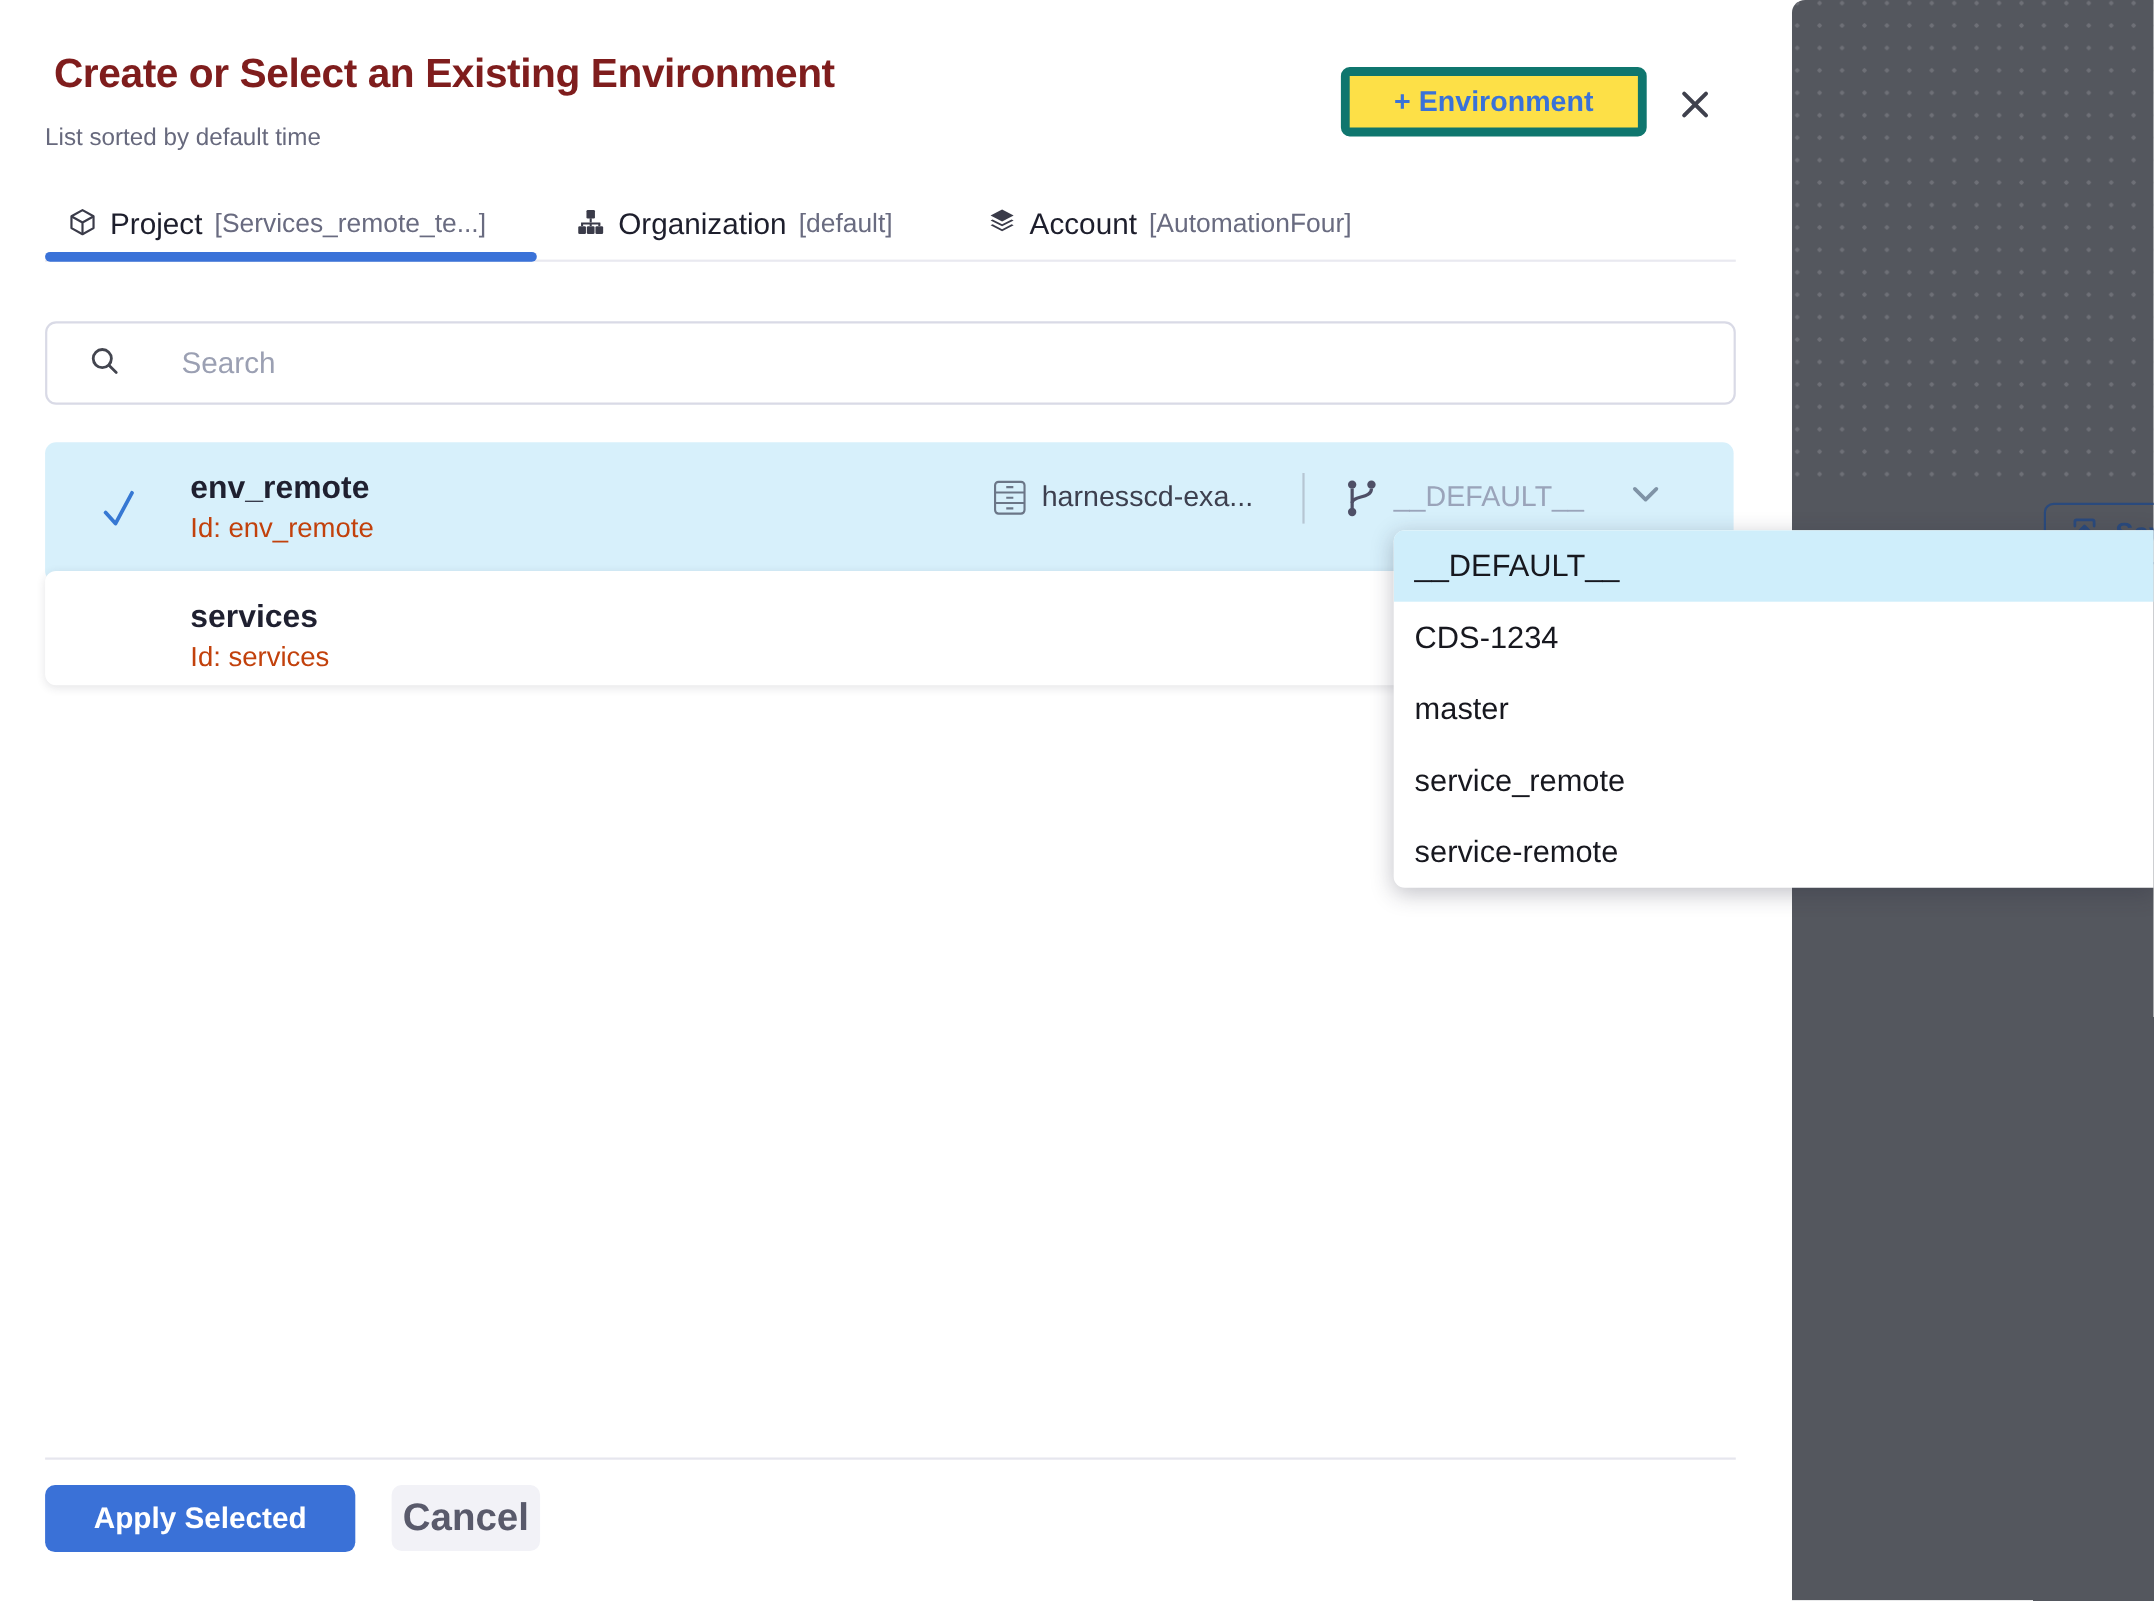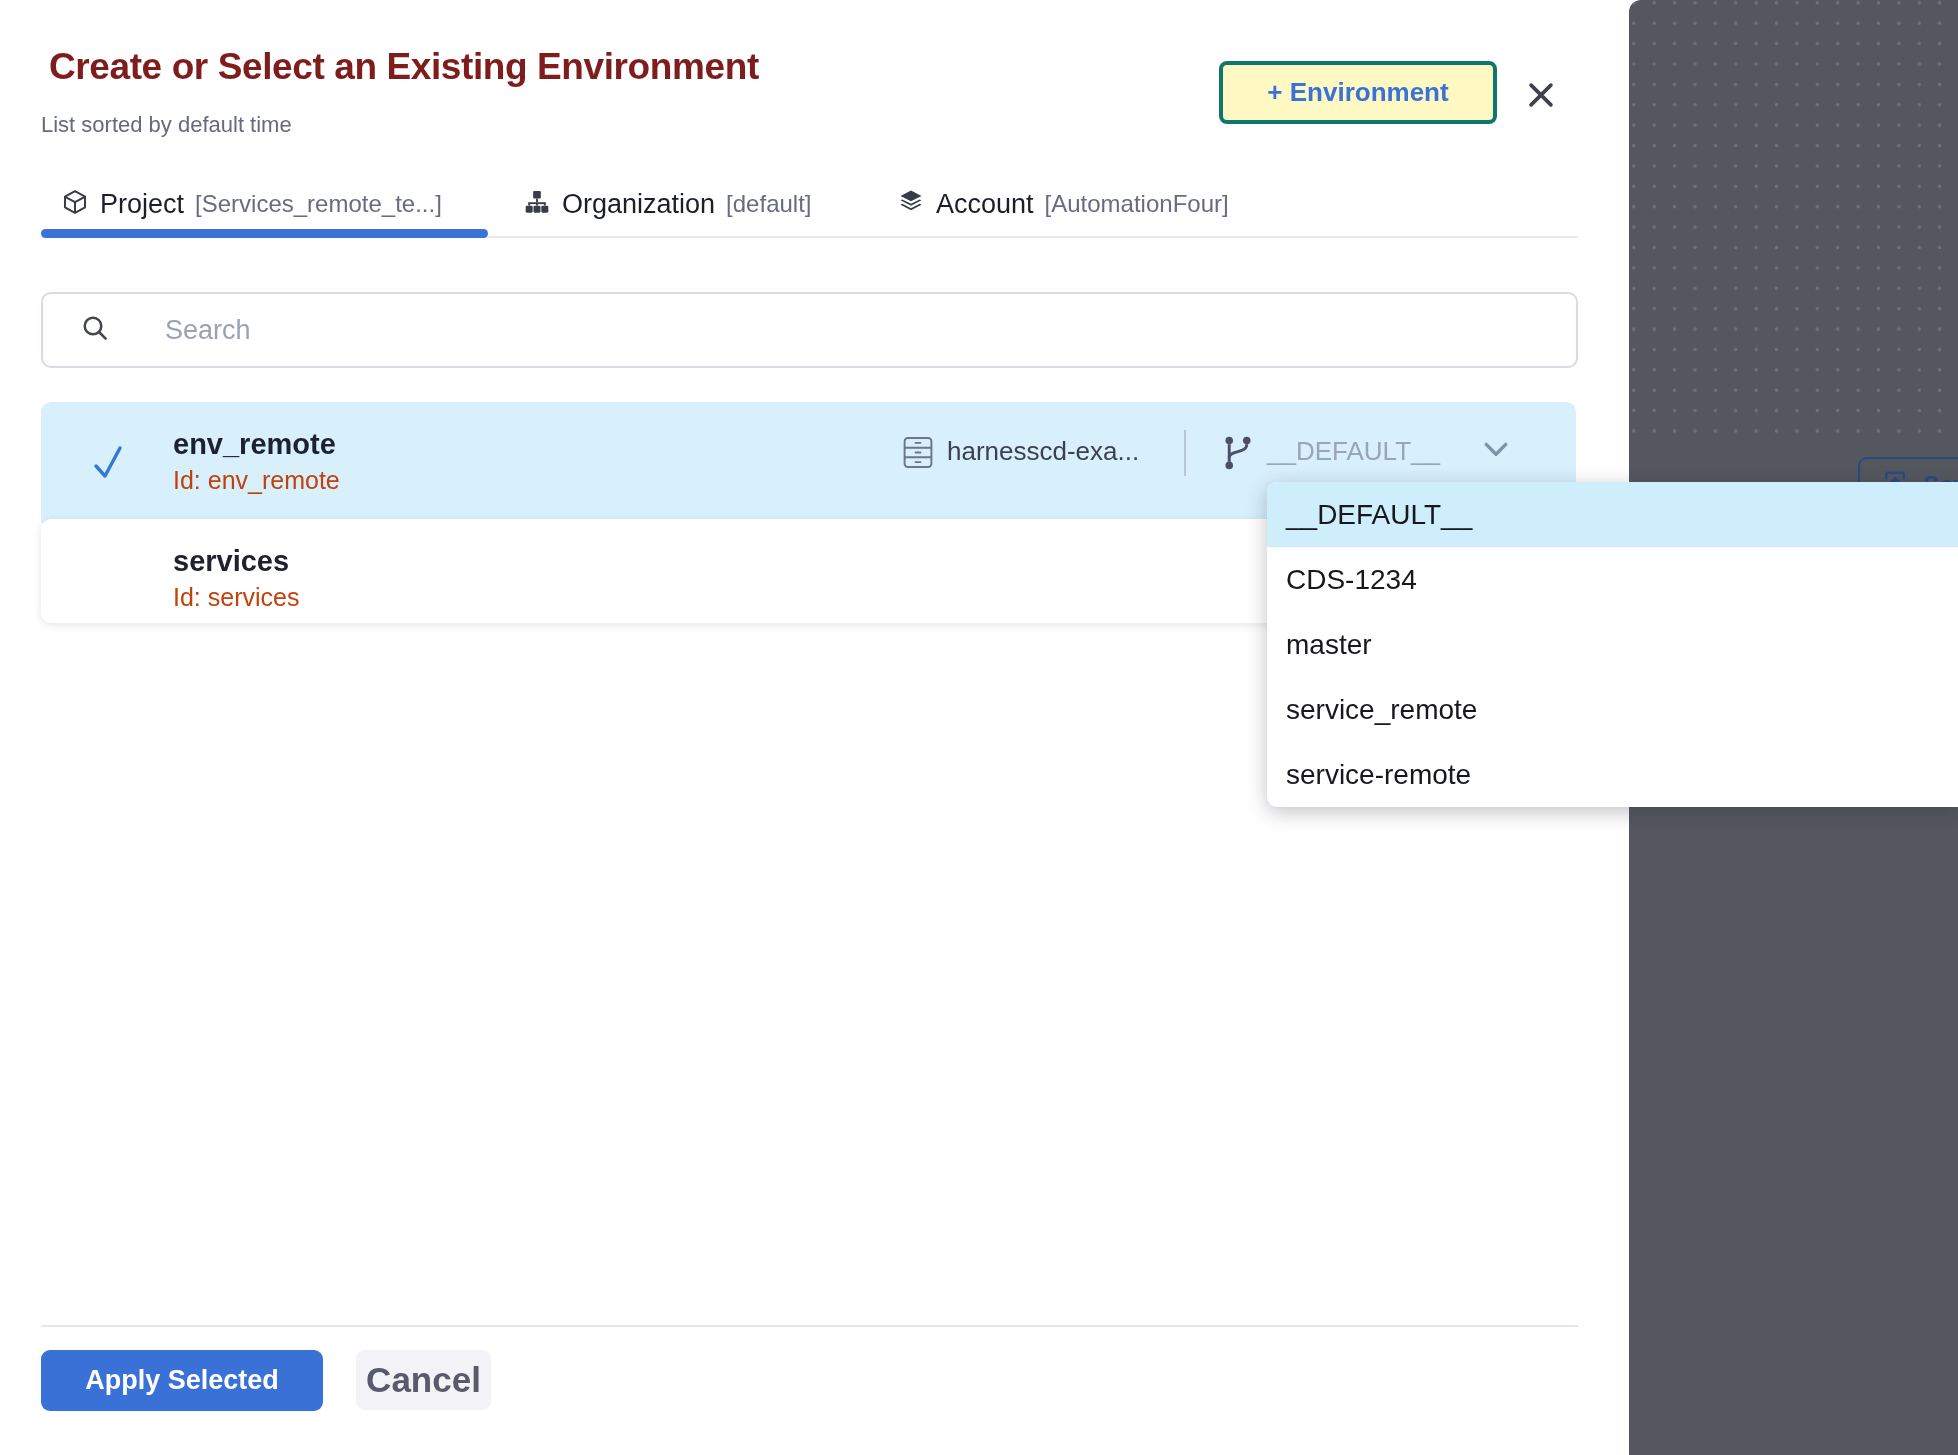--- a/index.html
+++ b/index.html
@@ -13,21 +13,21 @@
     background-image:radial-gradient(circle,#6e7077 1.7px,transparent 2.1px);
     background-size:20.4px 20.4px;background-position:15px 13px;}
   .save-btn{position:absolute;left:229px;top:457px;width:190px;height:56px;box-sizing:border-box;
     border:2.5px solid #2a4a7d;border-radius:9px;background:transparent;display:flex;align-items:center;
     gap:13px;padding:0 0 0 20px;color:#2a4a7d;font-size:25px;font-weight:bold;cursor:pointer;}
   
   .modal{position:absolute;left:0;top:0;width:1629px;height:1455px;background:#ffffff;}
   .title{position:absolute;left:49px;top:46px;font-size:37px;font-weight:700;color:#7f1d1d;letter-spacing:-0.4px;}
   .subtitle{position:absolute;left:41px;top:112px;font-size:22px;color:#67697d;}
   .env-btn{position:absolute;left:1219px;top:61px;width:278px;height:63px;box-sizing:border-box;
-    border:4px solid #0f766e;border-radius:8px;background:#fef9c3;color:#3a72d8;font-weight:700;font-size:26px;cursor:pointer;}
+    border:8px solid #0f766e;border-radius:8px;background:#fde047;color:#3a72d8;font-weight:700;font-size:26px;cursor:pointer;}
   .close-btn{position:absolute;left:1518px;top:73px;width:46px;height:46px;display:flex;align-items:center;justify-content:center;cursor:pointer;background:none;border:none;padding:0;}
   
   .tab{position:absolute;top:184px;height:40px;display:flex;align-items:center;gap:11px;cursor:pointer;white-space:nowrap;}
   .tab .lbl{font-size:27px;font-weight:500;color:#1d1e2c;}
   .tab .scope{font-size:24px;color:#696b80;}
   .tab1{left:61px;} .tab2{left:523px;} .tab3{left:897px;}
   .tabline-track{position:absolute;left:41px;top:236px;width:1537px;height:2px;background:#e9e9f0;}
   .tabline-active{position:absolute;left:41px;top:229px;width:447px;height:9px;border-radius:5px;background:#3a72d8;}
   
   .search{position:absolute;left:41px;top:292px;width:1537px;height:76px;box-sizing:border-box;

